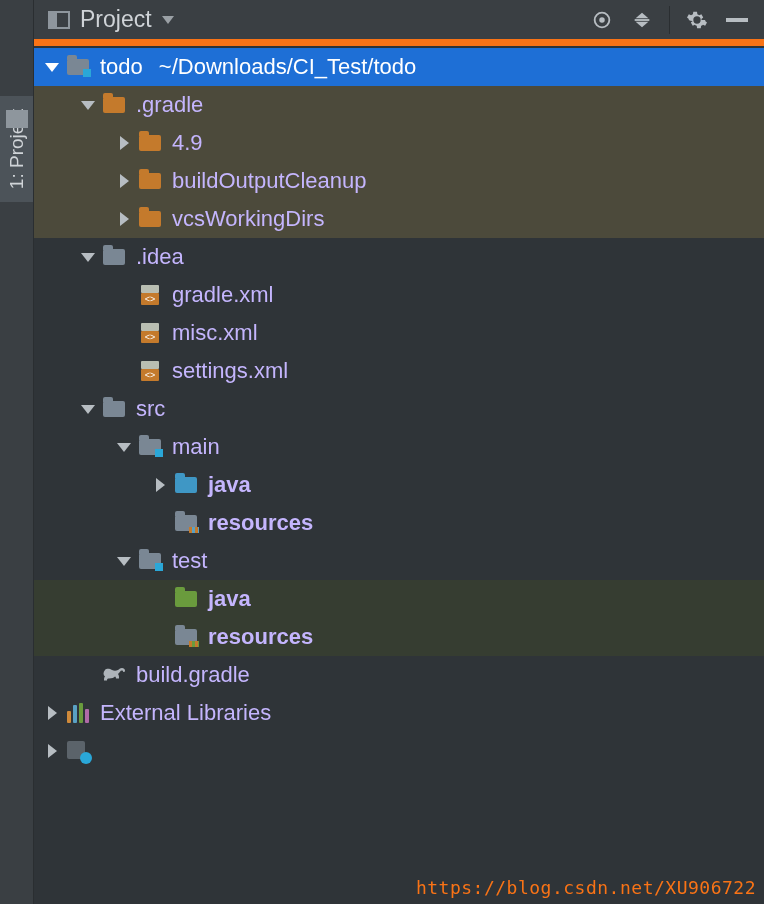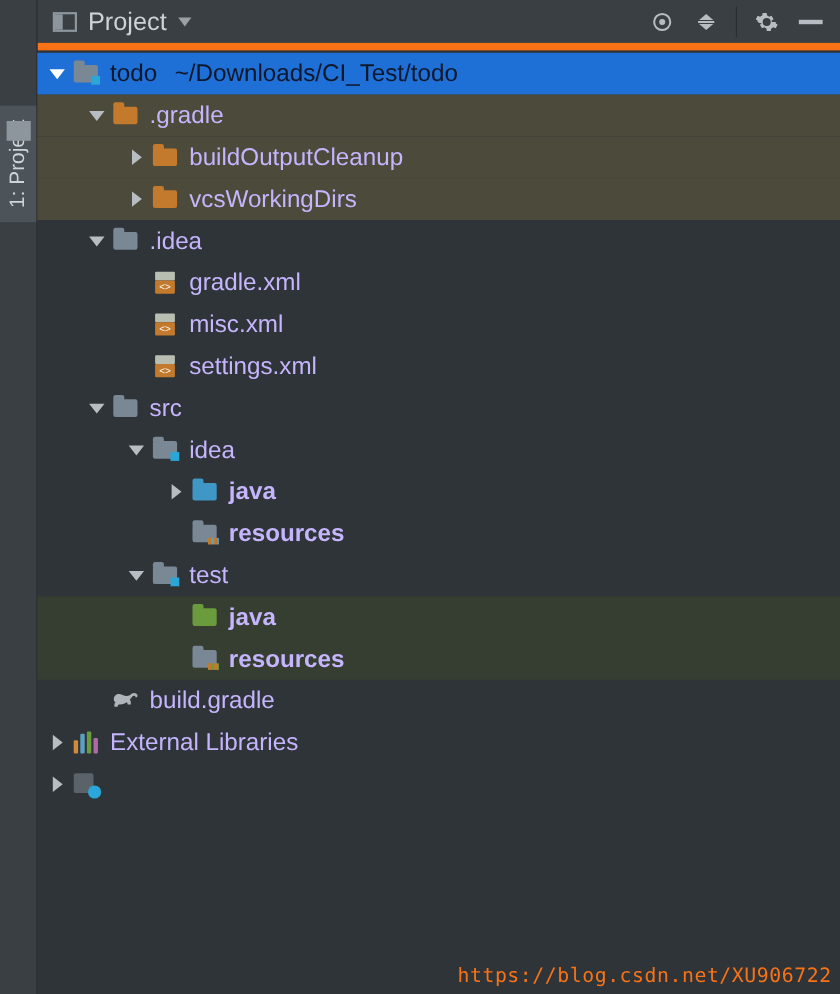--- a/index.html
+++ b/index.html
@@ -112,21 +112,21 @@
     font-size: 22px;
   }
   .row .path {
     color: #9199a0;
     font-size: 22px;
     margin-left: 16px;
   }
   .row.sel {
     background: #1e6fd6;
   }
-  .row.sel .label, .row.sel .path { color: #0f172a; }
+  .row.sel .label, .row.sel .path { color: #ffffff; }
   .row.shade1 { background: #4c4a3b; }   
   .row.shade2 { background: #363d31; }   
   
   .ind0 { padding-left: 8px; }
   .ind1 { padding-left: 44px; }
   .ind2 { padding-left: 80px; }
   .ind3 { padding-left: 116px; font-weight: bold; }
   
   .tri-down {
     width: 0; height: 0;
@@ -294,20 +294,29 @@
           </div>
           <span class="label">.gradle</span>
         </div>
         <div class="row ind2 shade1">
           <div class="arrow">
             <div class="tri-right"></div>
           </div>
           <div class="icon">
             <div class="folder orange"></div>
           </div>
+          <span class="label">4.9</span>
+        </div>
+        <div class="row ind2 shade1">
+          <div class="arrow">
+            <div class="tri-right"></div>
+          </div>
+          <div class="icon">
+            <div class="folder orange"></div>
+          </div>
           <span class="label">buildOutputCleanup</span>
         </div>
         <div class="row ind2 shade1">
           <div class="arrow">
             <div class="tri-right"></div>
           </div>
           <div class="icon">
             <div class="folder orange"></div>
           </div>
           <span class="label">vcsWorkingDirs</span>
@@ -354,21 +363,21 @@
           </div>
           <span class="label">src</span>
         </div>
         <div class="row ind2">
           <div class="arrow">
             <div class="tri-down"></div>
           </div>
           <div class="icon">
             <div class="folder module"></div>
           </div>
-          <span class="label">idea</span>
+          <span class="label">main</span>
         </div>
         <div class="row ind3">
           <div class="arrow">
             <div class="tri-right"></div>
           </div>
           <div class="icon">
             <div class="folder source"></div>
           </div>
           <span class="label">java</span>
         </div>

